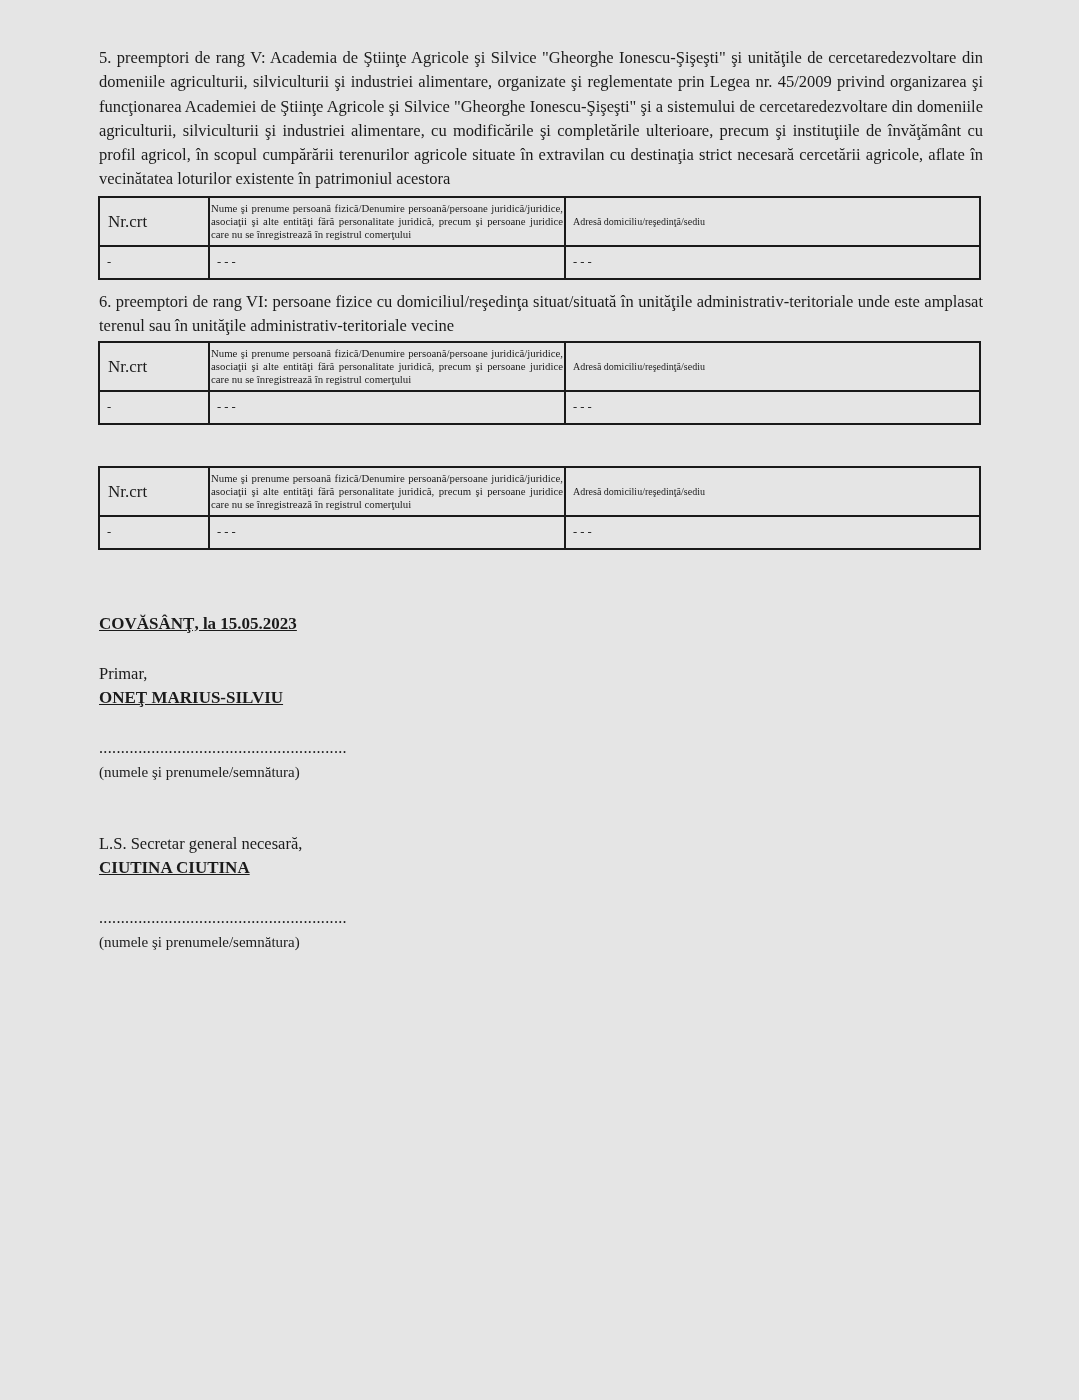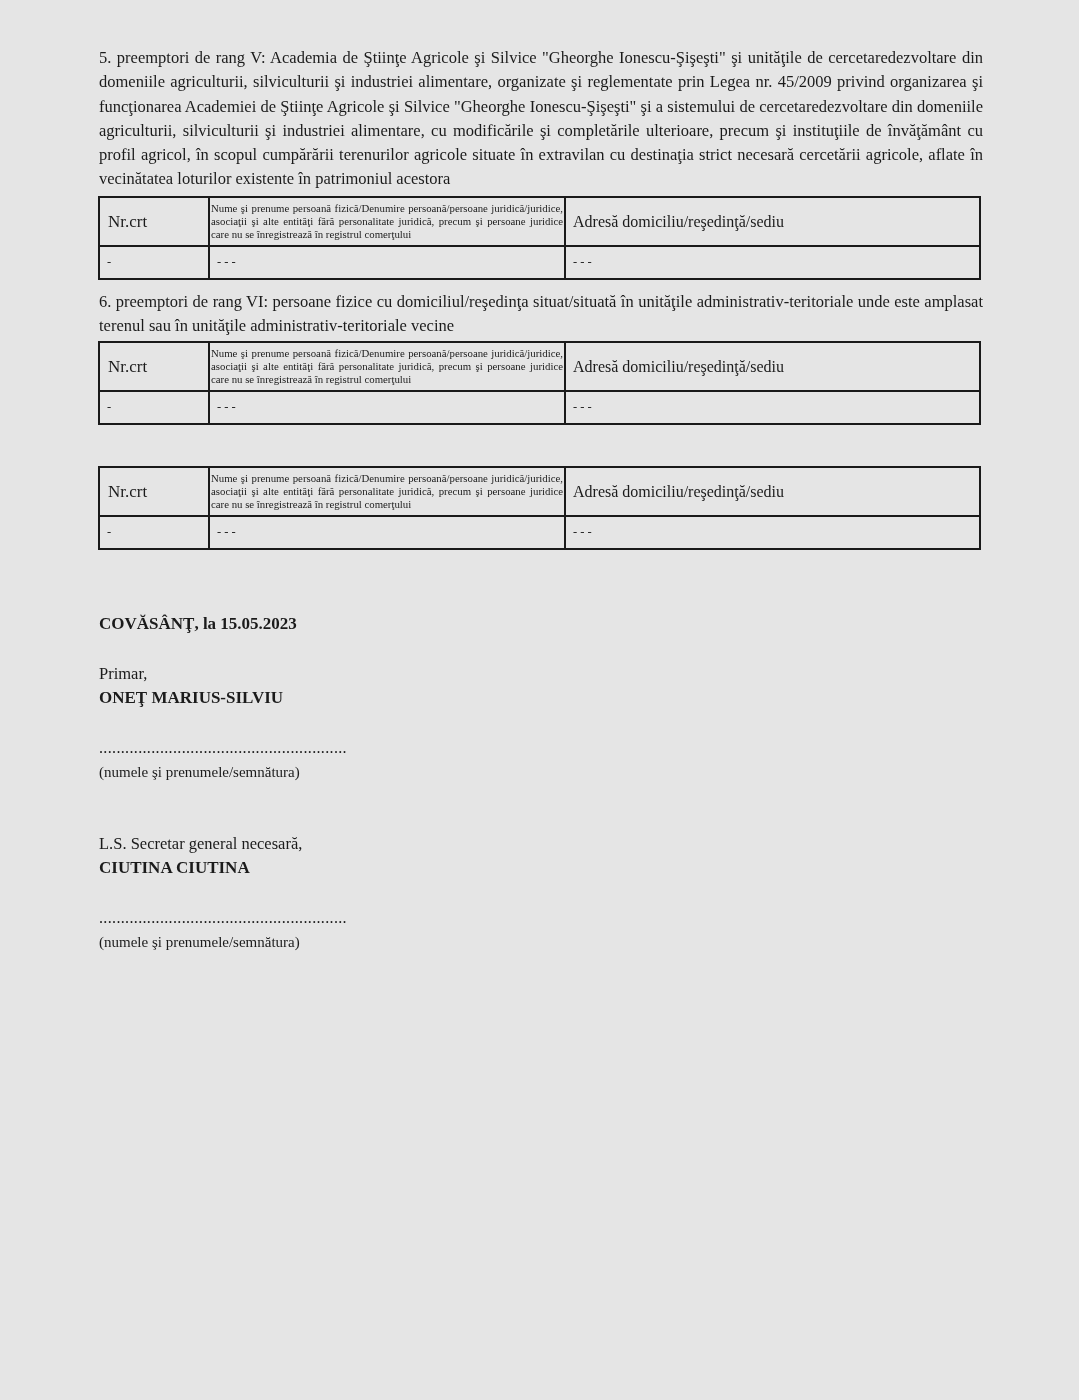--- a/index.html
+++ b/index.html
@@ -46,36 +46,36 @@
     font-size: 17px;
     padding: 0 4px 0 8px;
   }
   .cell-name-h {
     font-size: 10.8px;
     line-height: 13px;
     text-align: justify;
     padding: 2px 1px;
   }
   .cell-addr-h {
-    font-size: 16px;
+    font-size: 10px;
     padding: 0 4px 0 7px;
   }
   .dcell {
     font-size: 12.5px;
     padding: 0 4px 0 7px;
   }
   .closing-line {
     position: absolute;
     left: 99px;
     margin: 0;
     font-size: 16.5px;
     line-height: 24px;
     white-space: nowrap;
   }
-  .bold { font-weight: 700; font-size: 17px; }
+  .bold { font-weight: 700; font-size: 17px; text-decoration: underline; }
   .dots {
     font-size: 16px;
     letter-spacing: 0.35px;
   }
   .caption { font-size: 15px; }
 </style>
 </head>
 <body>
 
 <div class="page">

